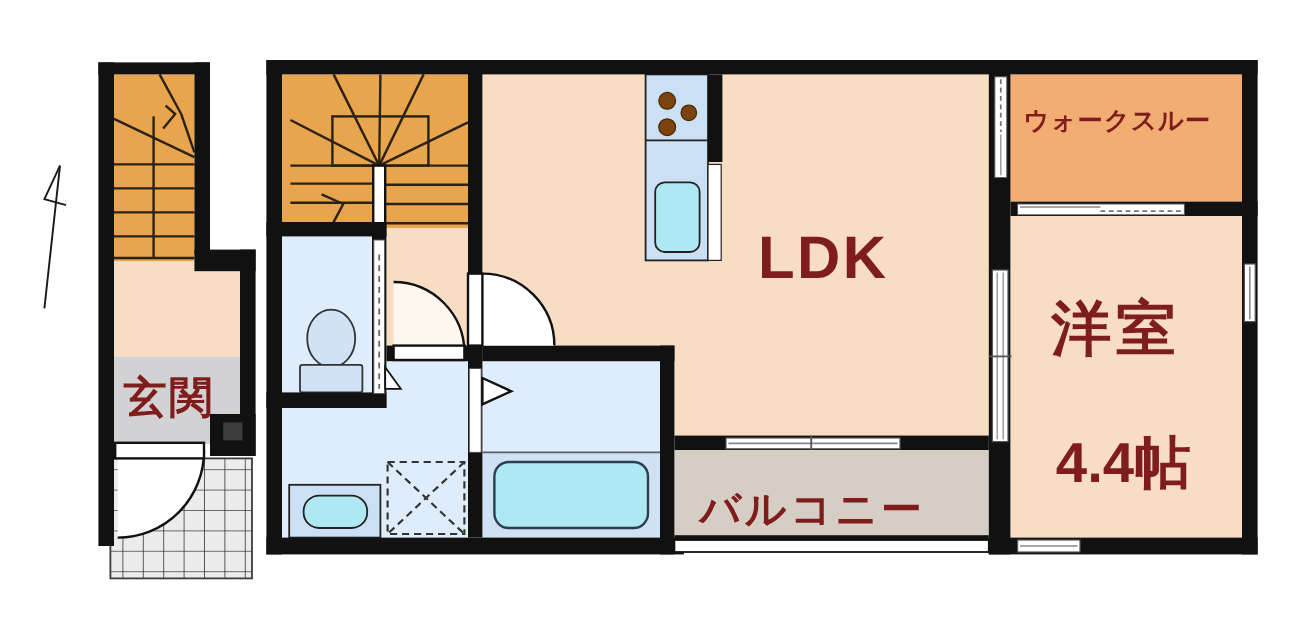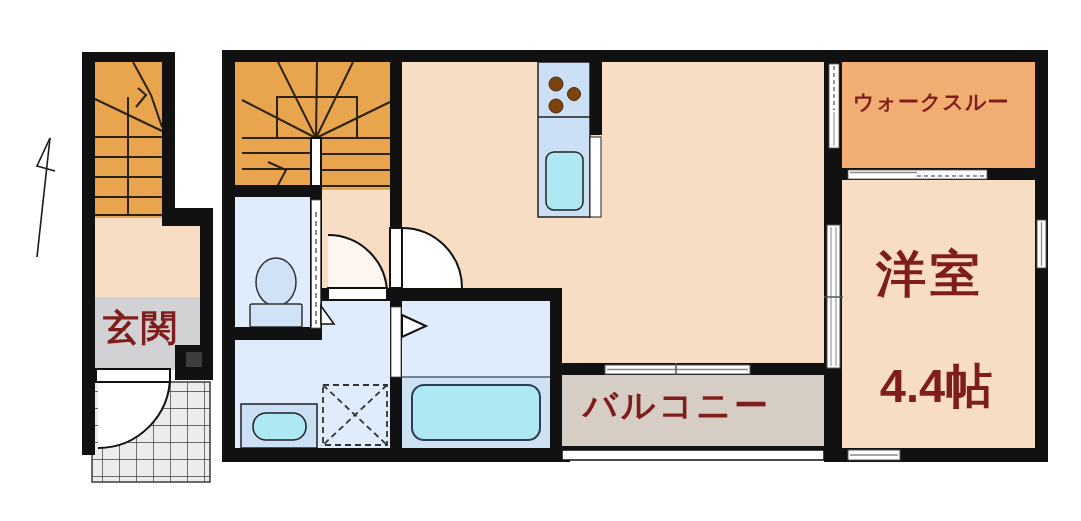--- a/index.html
+++ b/index.html
@@ -216,18 +216,19 @@
       <line x1="850" y1="455" x2="898" y2="455" stroke="#888" stroke-width="1.3"></line>
     </g>
   </g>
 
   <g stroke="#1a1a1a" stroke-width="1.6" fill="none">
     <line x1="37" y1="257" x2="50" y2="138"></line>
     <polyline points="50,138 37,166 55,171"></polyline>
   </g>
 </svg>
 
+  <div class="lbl lbl-ldk" style="left:686px;top:215px;">LDK</div>
   <div class="lbl lbl-west" style="left:930px;top:274px;">洋室</div>
   <div class="lbl lbl-west-size" style="left:936px;top:342px;margin-top:43px;">4.4帖</div>
-  <div class="lbl lbl-balcony" style="left:677px;top:405px;">バルコニー</div>
-  <div class="lbl lbl-genkan" style="left:141px;top:331px;font-family:Liberation Mono, monospace;">玄関</div>
+  <div class="lbl lbl-balcony" style="left:677px;top:425px;">バルコニー</div>
+  <div class="lbl lbl-genkan" style="left:141px;top:331px;">玄関</div>
   <div class="lbl lbl-closet" style="left:853px;top:101px;">ウォークスルー</div>
 </div>
 
 </body></html>

